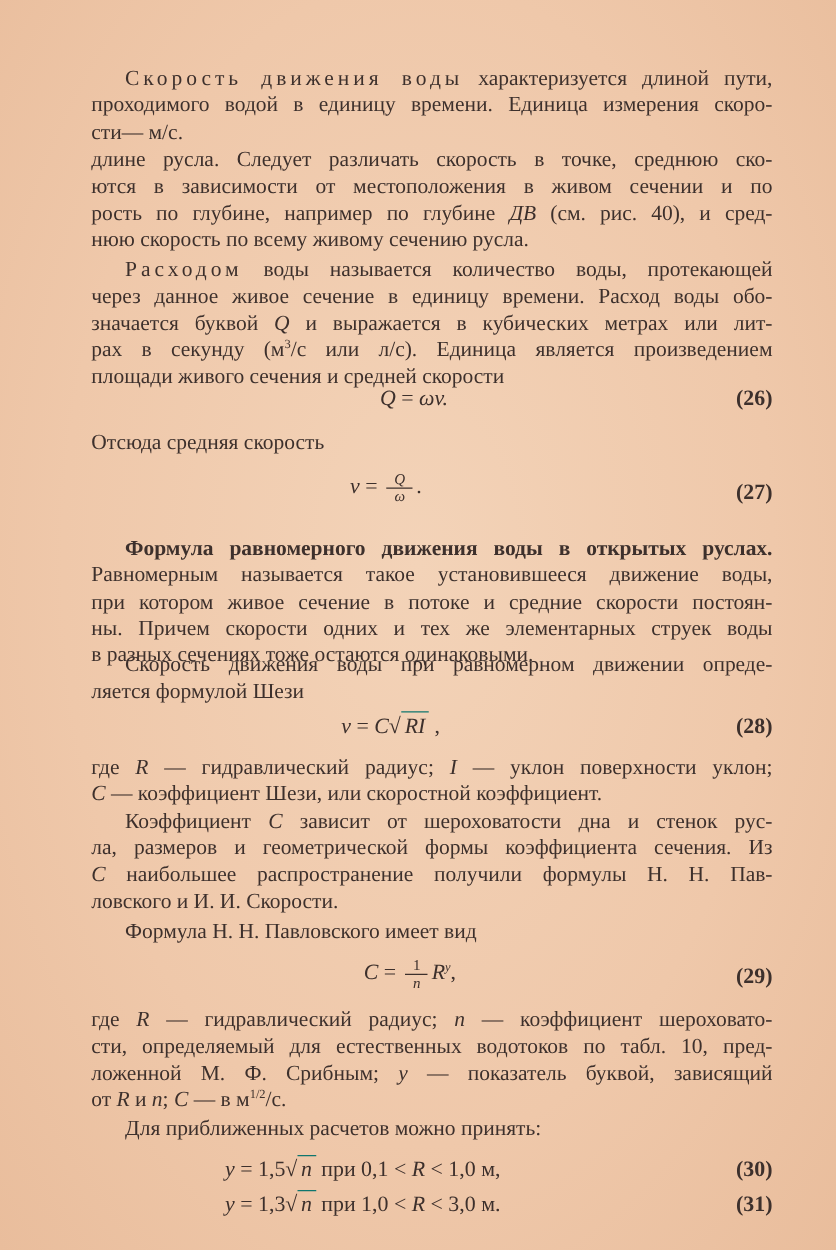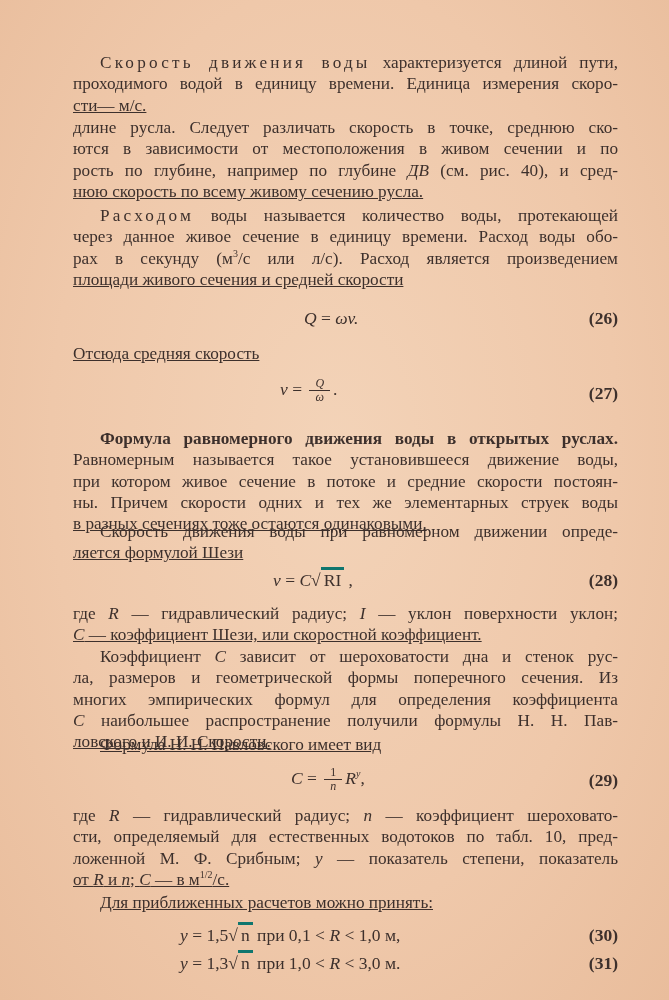--- a/index.html
+++ b/index.html
@@ -11,35 +11,35 @@
     color: #3d302c;
     position: relative;
   }
   .page { position: absolute; left: 73px; top: 0; width: 545px; }
   .p {
     position: absolute; left: 0; width: 545px;
     font-size: 17.2px; line-height: 21.3px;
     text-align: justify; text-align-last: left;
   }
   .p .ln { display: block; text-align: justify; text-align-last: justify; white-space: nowrap; }
-  .p .ln.last { text-align-last: left; text-decoration: underline; }
+  .p .ln.last { text-align-last: left; }
   .ln.first { padding-left: 27px; }
   .spaced { letter-spacing: 3.2px; }
   .bold { font-weight: bold; }
   i, .it { font-style: italic; }
   .eq {
     position: absolute; left: 0; width: 545px; height: 30px;
     font-size: 17.5px; font-style: normal;
   }
   .eq .expr { position: absolute; white-space: nowrap; }
   .eq .num { position: absolute; right: 0; top: 0; font-weight: bold; }
   .frac { display: inline-block; vertical-align: middle; text-align: center; font-size: 12px; line-height: 13px; margin: 0 3px; }
   .frac .n { display: block; border-bottom: 1px solid #3d302c; padding: 0 6px; }
   .frac .d { display: block; }
-  .sqrt { border-top: 3px solid #0f766e; padding: 0 3px; }
+  .sqrt { border-top: 1px solid #0f766e; padding: 0 3px; font-style: italic; }
   sup { font-size: 10px; vertical-align: 7px; line-height: 0; }
   .pagenum { position: absolute; right: 55px; top: 968px; font-size: 16px; margin-top: 36px; }
 </style>
 </head>
 <body>
 
 <div class="page">
 
   <div class="p" style="top:52px">
     <span class="ln first"><span class="spaced">Скорость движения воды</span><span> характеризуется длиной пути,</span></span>
@@ -50,21 +50,22 @@
   <div class="p" style="top:117px">
     <span class="ln">длине русла. Следует различать скорость в точке, среднюю ско-</span>
     <span class="ln">ются в зависимости от местоположения в живом сечении и по</span>
     <span class="ln"><span>рость по глубине, например по глубине</span> <i>ДВ</i> <span>(см. рис. 40), и сред-</span></span>
     <span class="ln last">нюю скорость по всему живому сечению русла.</span>
   </div>
 
   <div class="p" style="top:205px">
     <span class="ln first"><span class="spaced">Расходом</span><span> воды называется количество воды, протекающей</span></span>
     <span class="ln">через данное живое сечение в единицу времени. Расход воды обо-</span>
-    <span class="ln"><span>рах в секунду (м</span><sup>3</sup><span>/с или л/с). Расход является произведением</span></span>
+    <span class="ln"><span>значается буквой </span><i>Q</i><span> и выражается в кубических метрах или лит-</span></span>
+    <span class="ln"><span>рах в секунду (м</span><sup>3</sup><span>/с или л/с). Единица является произведением</span></span>
     <span class="ln last">площади живого сечения и средней скорости</span>
   </div>
 
   <div class="eq" style="top:308px">
     <span class="expr" style="left:231px"><i>Q</i><span> = </span><i>ωv.</i></span>
     <span class="num">(26)</span>
   </div>
 
   <div class="p" style="top:343px">
     <span class="ln last">Отсюда средняя скорость</span>
@@ -93,39 +94,38 @@
     <span class="num">(28)</span>
   </div>
 
   <div class="p" style="top:603px">
     <span class="ln"><span>где </span><i>R</i><span> — гидравлический радиус; </span><i>I</i><span> — уклон поверхности уклон;</span></span>
     <span class="ln last"><i>C</i><span> — коэффициент Шези, или скоростной коэффициент.</span></span>
   </div>
 
   <div class="p" style="top:646px">
     <span class="ln first"><span>Коэффициент </span><i>C</i><span> зависит от шероховатости дна и стенок рус-</span></span>
-    <span class="ln">ла, размеров и геометрической формы поперечного сечения. Из</span>
-    <span class="ln">многих эмпирических формул для определения коэффициента</span>
+    <span class="ln">ла, размеров и геометрической формы коэффициента сечения. Из</span>
     <span class="ln"><i>C</i><span> наибольшее распространение получили формулы Н. Н. Пав-</span></span>
     <span class="ln last">ловского и И. И. Скорости.</span>
   </div>
 
   <div class="p" style="top:734px">
     <span class="ln first last">Формула Н. Н. Павловского имеет вид</span>
   </div>
 
   <div class="eq" style="top:770px">
     <span class="expr" style="left:218px;top:-4px"><i>C</i><span> = </span><span class="frac"><span class="n">1</span><i class="d">n</i></span><i>R</i><sup class="it">y</sup><span>,</span></span>
     <span class="num">(29)</span>
   </div>
 
   <div class="p" style="top:805px">
     <span class="ln"><span>где </span><i>R</i><span> — гидравлический радиус; </span><i>n</i><span> — коэффициент шероховато-</span></span>
     <span class="ln">сти, определяемый для естественных водотоков по табл. 10, пред-</span>
-    <span class="ln"><span>ложенной М. Ф. Срибным; </span><i>y</i><span> — показатель степени, показатель</span></span>
+    <span class="ln"><span>ложенной М. Ф. Срибным; </span><i>y</i><span> — показатель буквой, зависящий</span></span>
     <span class="ln last"><span>от </span><i>R</i><span> и </span><i>n</i><span>; </span><i>C</i><span> — в м</span><sup>1/2</sup><span>/с.</span></span>
   </div>
 
   <div class="p" style="top:892px">
     <span class="ln first last">Для приближенных расчетов можно принять:</span>
   </div>
 
   <div class="eq" style="top:925px">
     <span class="expr" style="left:107px"><i>y</i><span> = 1,5</span><span>√</span><span class="sqrt">n</span><span> при 0,1 &lt; </span><i>R</i><span> &lt; 1,0 м,</span></span>
     <span class="num">(30)</span>

